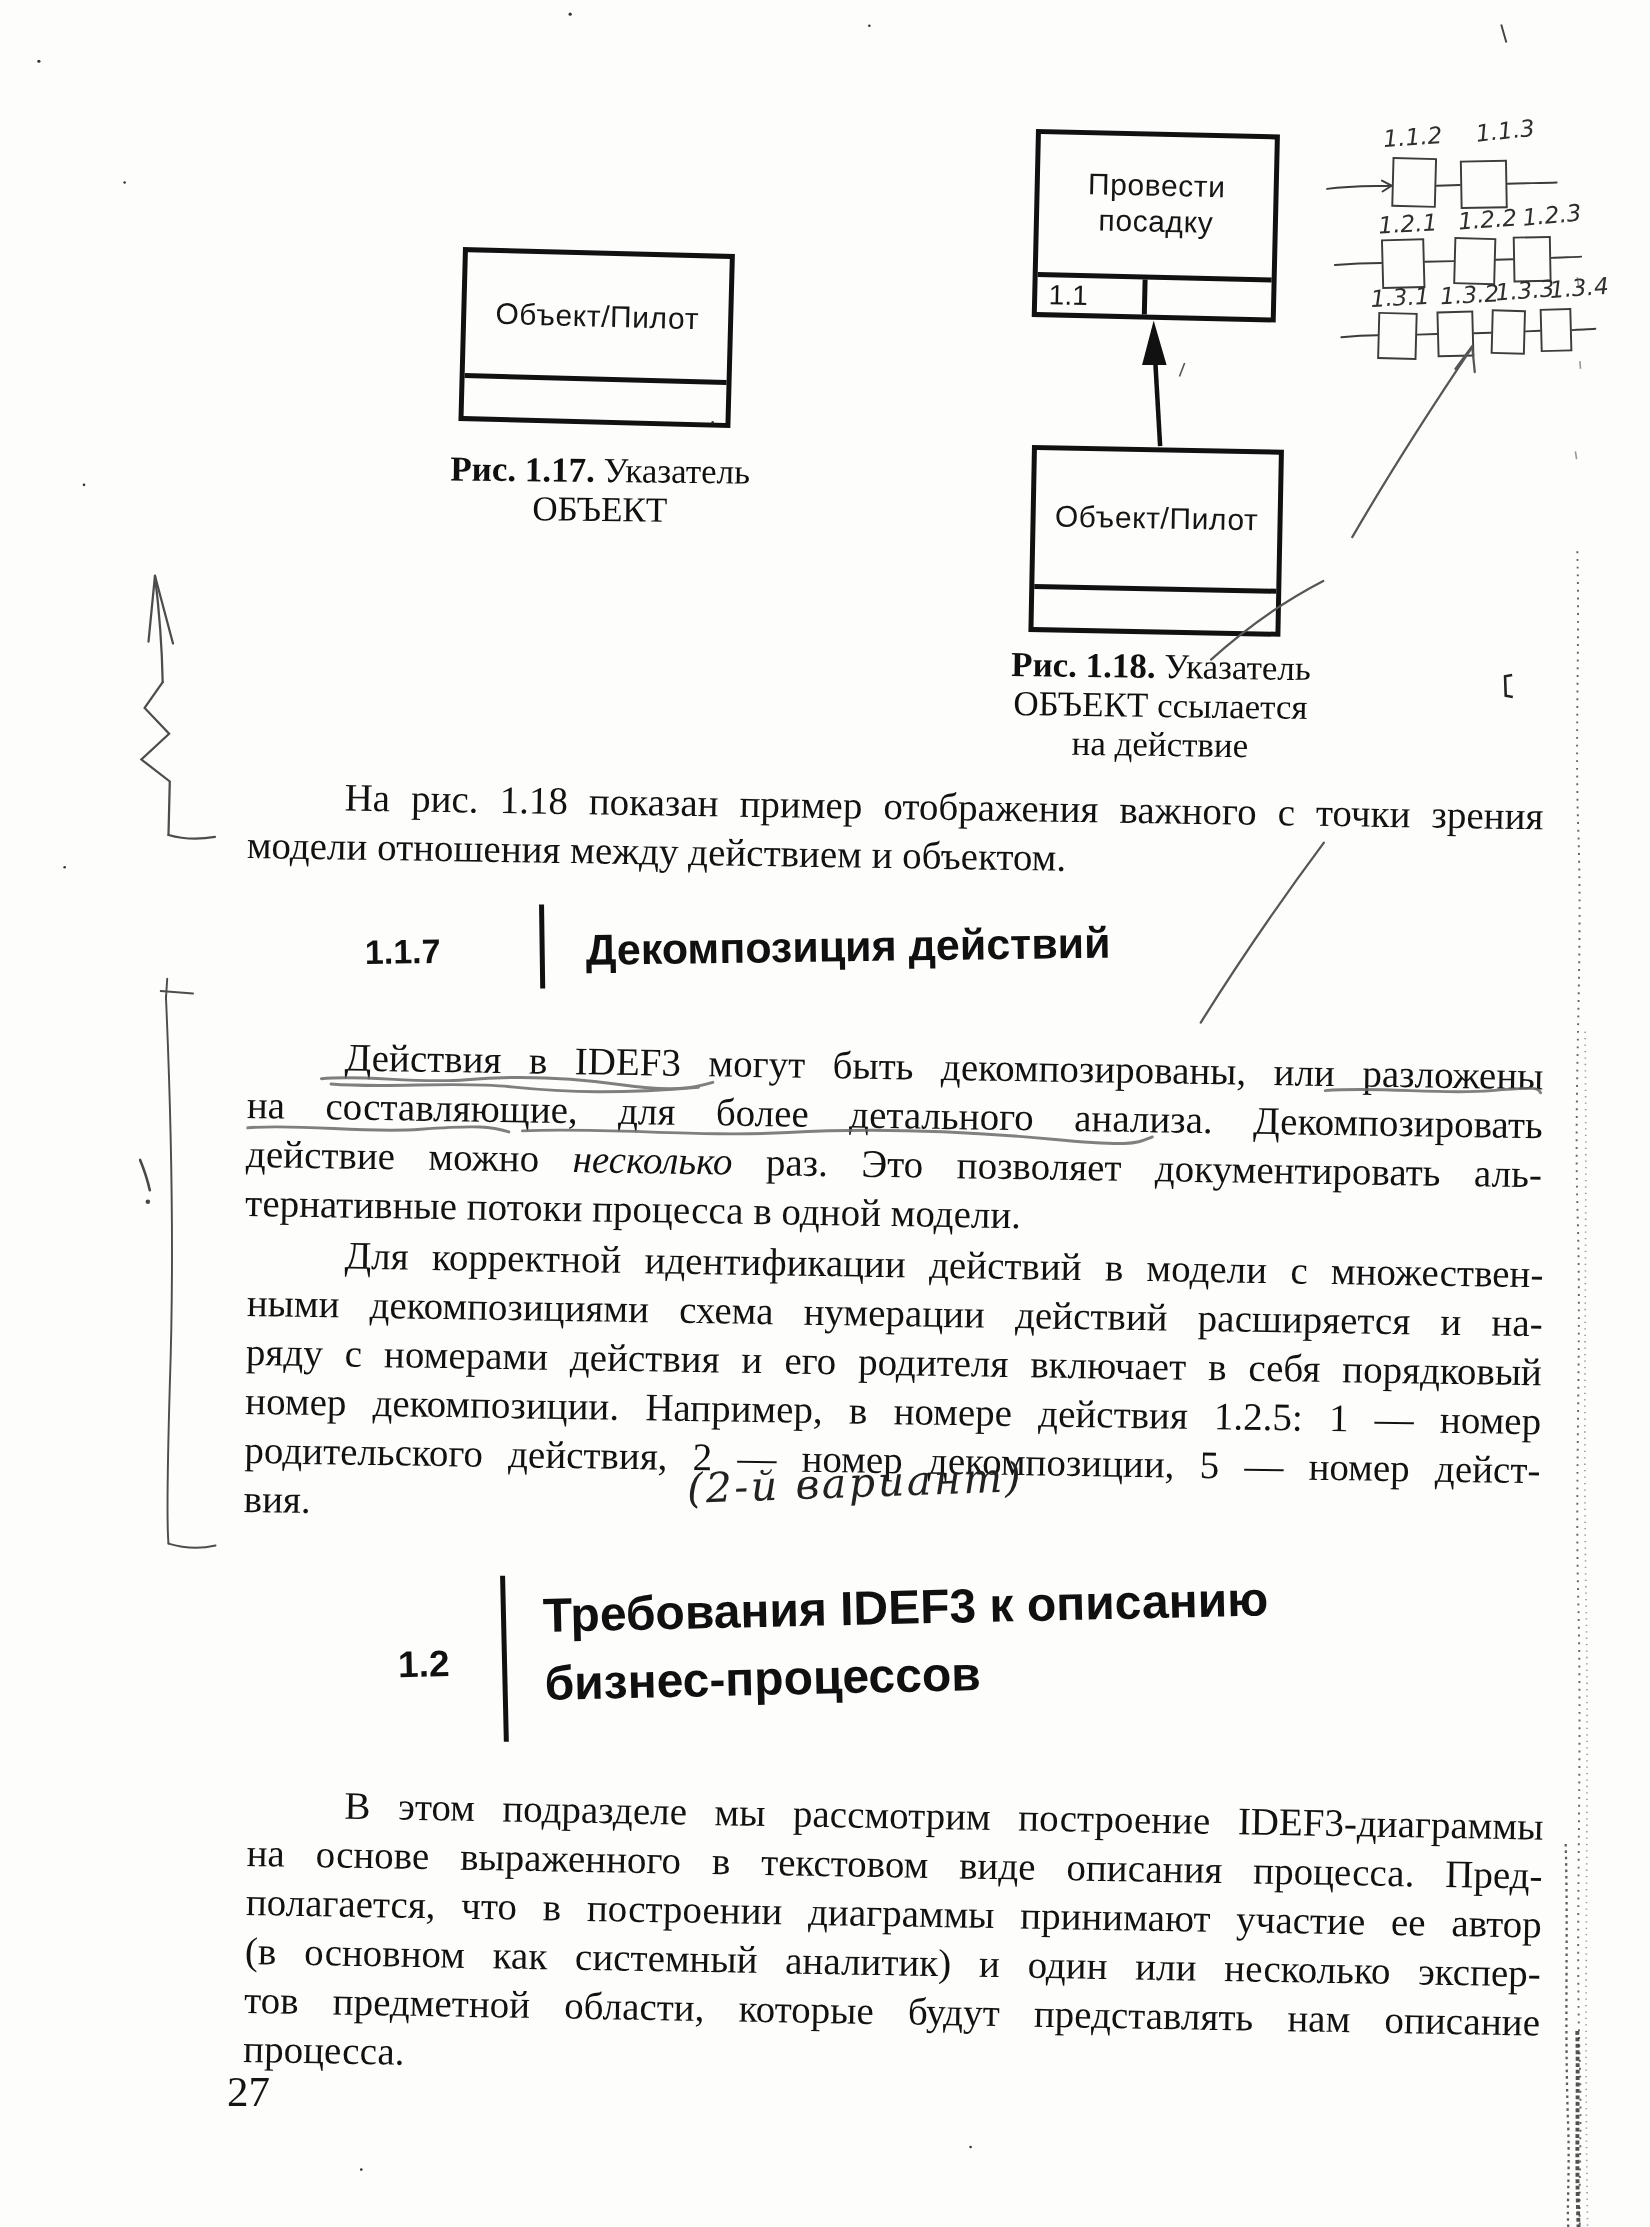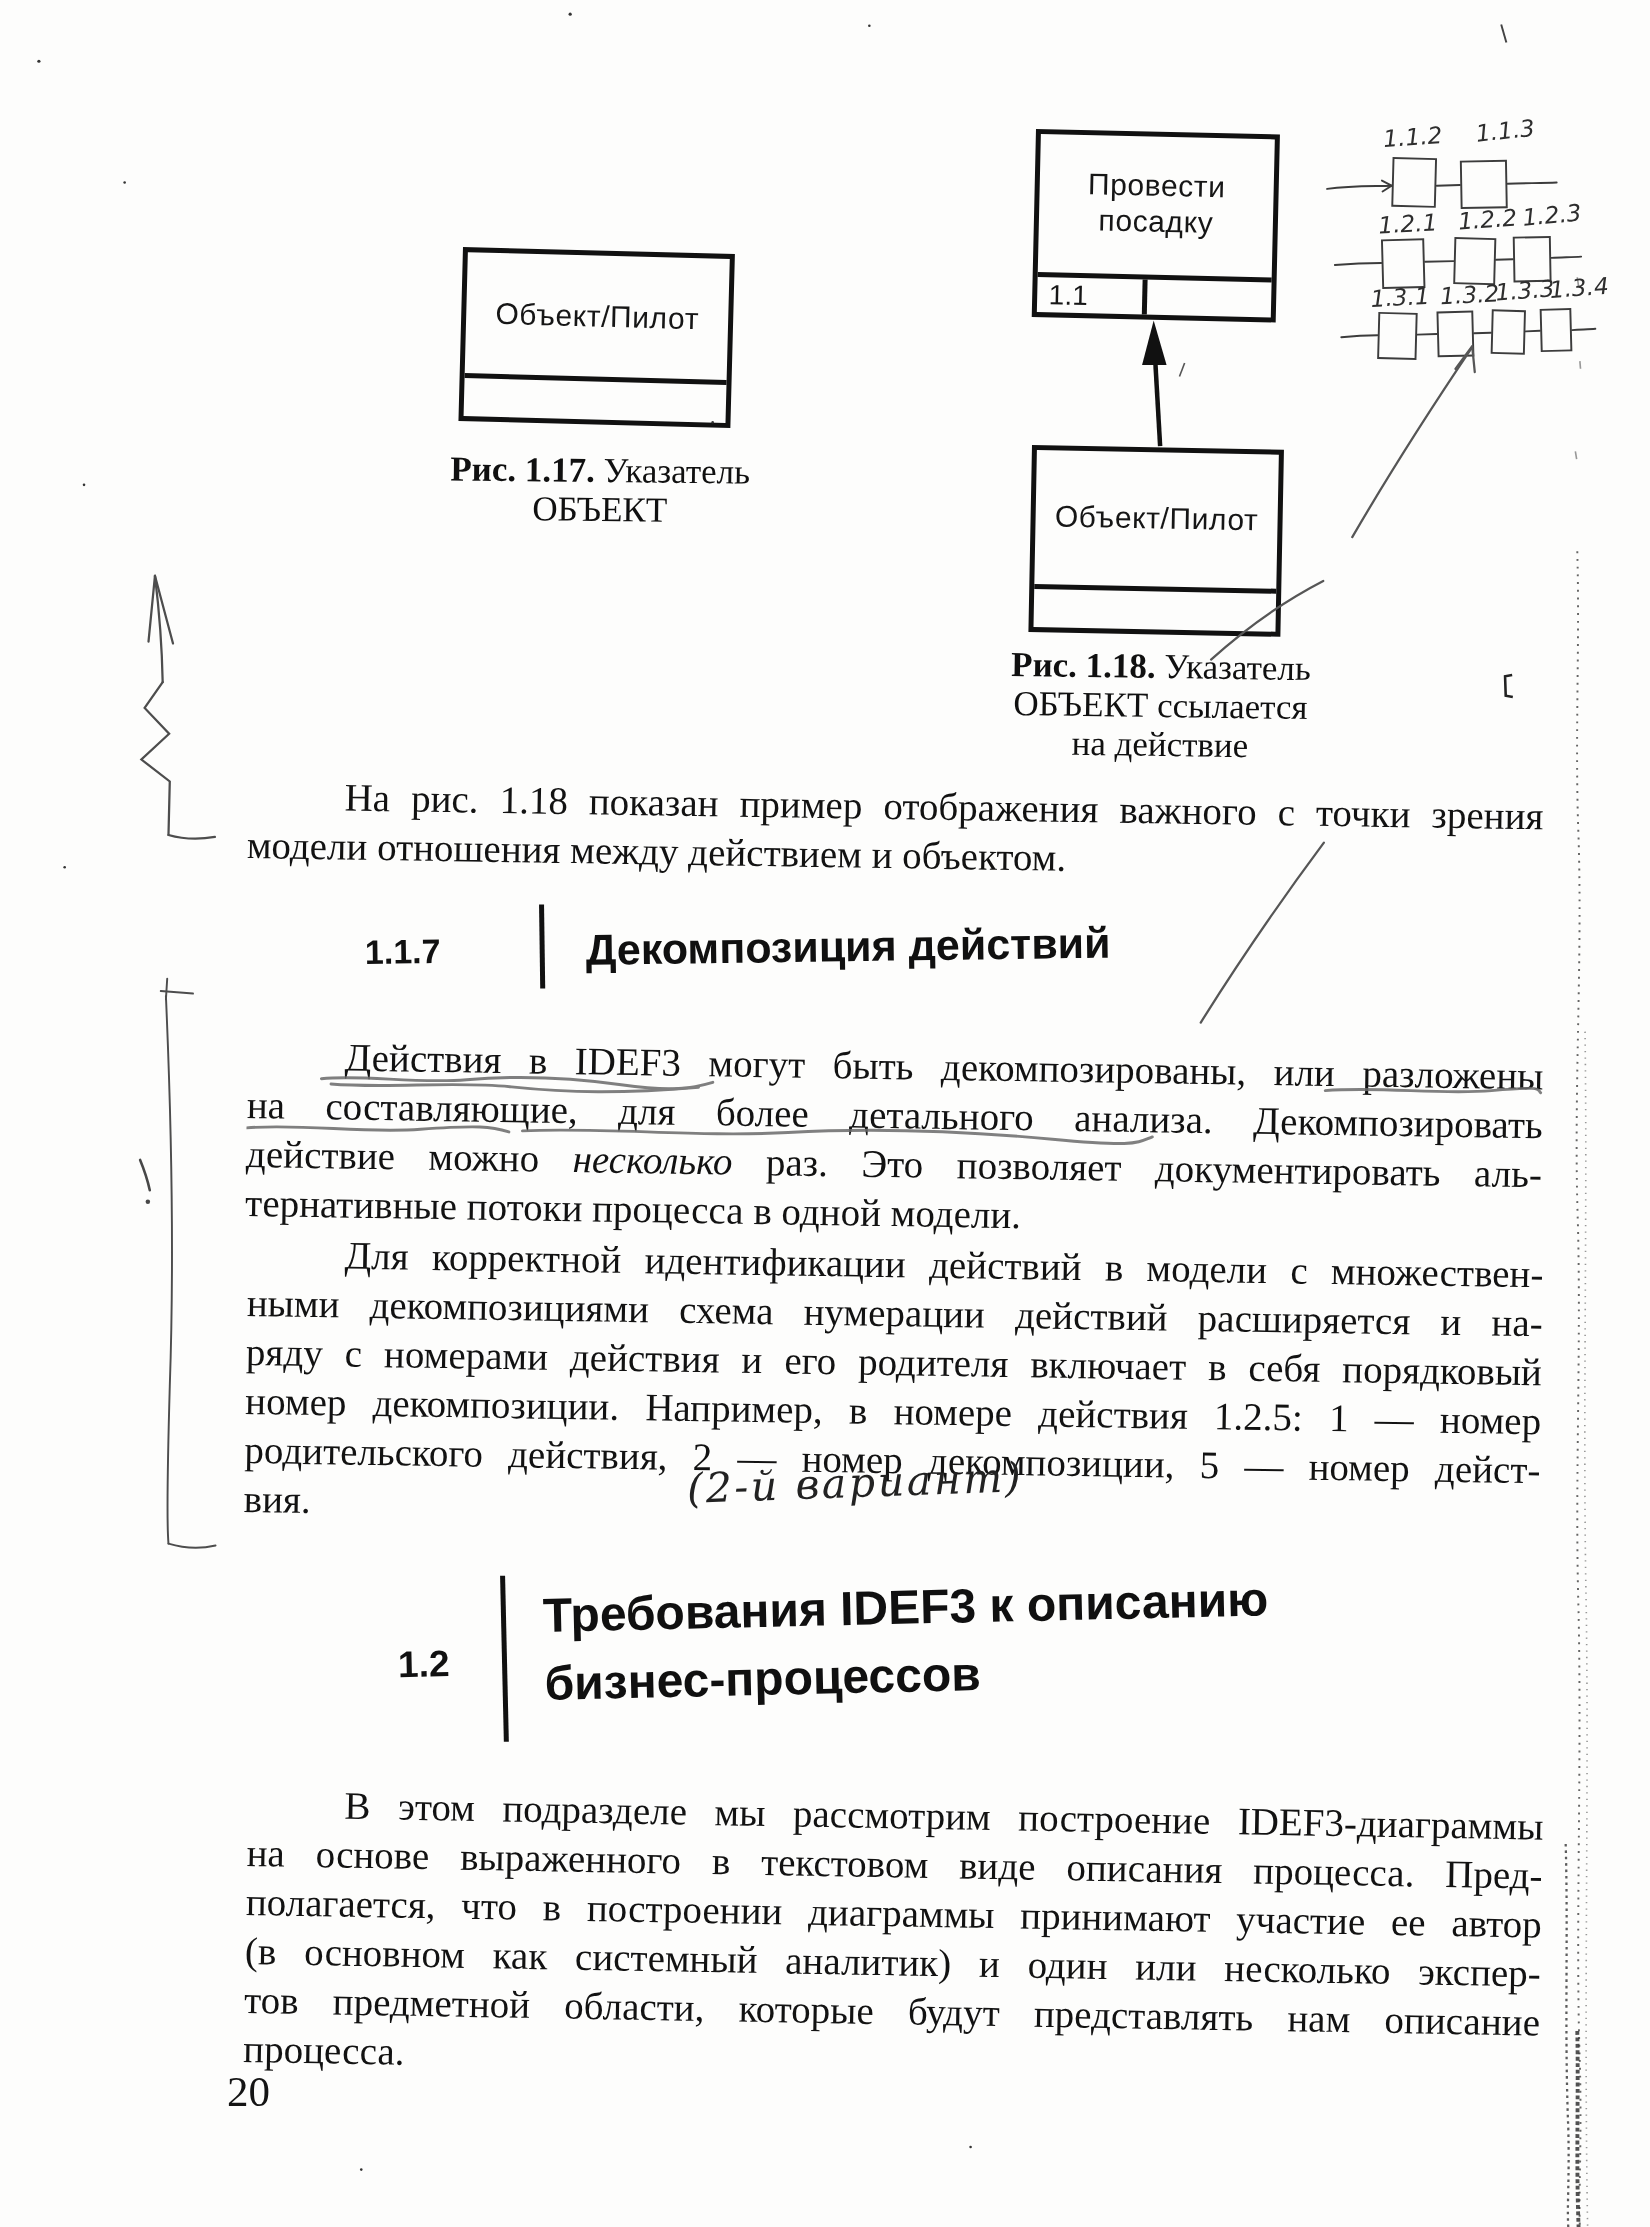--- a/index.html
+++ b/index.html
@@ -119,21 +119,21 @@
 
   <div class="para" style="left:248px; top:1779px; transform:rotate(1deg); transform-origin:0 0;">
     <div class="bline indent">В этом подразделе мы рассмотрим построение IDEF3-диаграммы</div>
     <div class="bline">на основе выраженного в текстовом виде описания процесса. Пред-</div>
     <div class="bline">полагается, что в построении диаграммы принимают участие ее автор</div>
     <div class="bline">(в основном как системный аналитик) и один или несколько экспер-</div>
     <div class="bline">тов предметной области, которые будут представлять нам описание</div>
     <div class="bline endline">процесса.</div>
   </div>
 
-  <div class="pagenum" style="left:227px; top:2067px;">20</div>
+  <div class="pagenum" style="left:227px; top:2067px;">27</div>
 
   <svg class="overlay" viewBox="0 0 2560 3454">
 
     <g>
       <line x1="1791" y1="552" x2="1799" y2="692" stroke="#111" stroke-width="7"></line>
       <polygon points="1789,497 1771,566 1809,566" fill="#111"></polygon>
     </g>
 
     <path d="M1837 563 L1829 584" stroke="#555" stroke-width="2.5" fill="none"></path>
 

